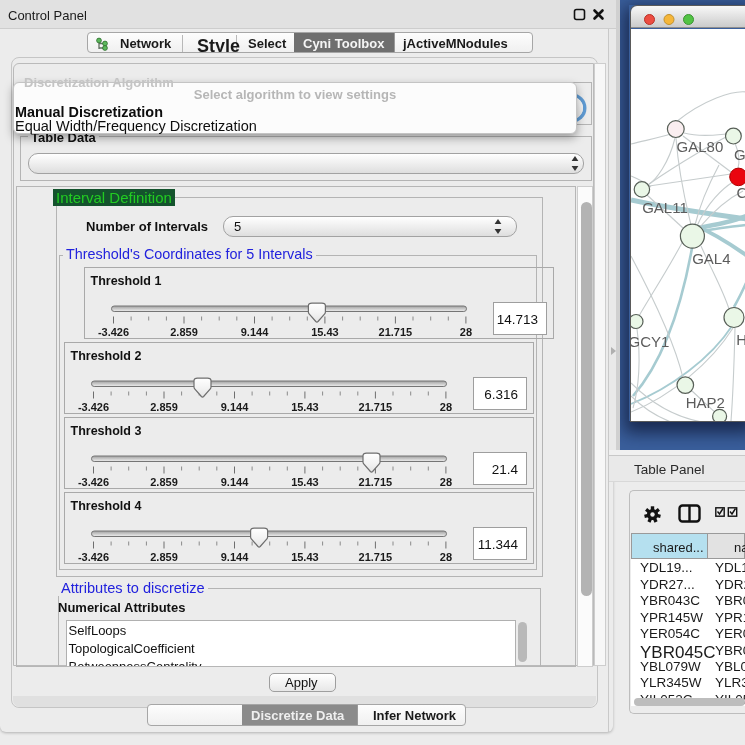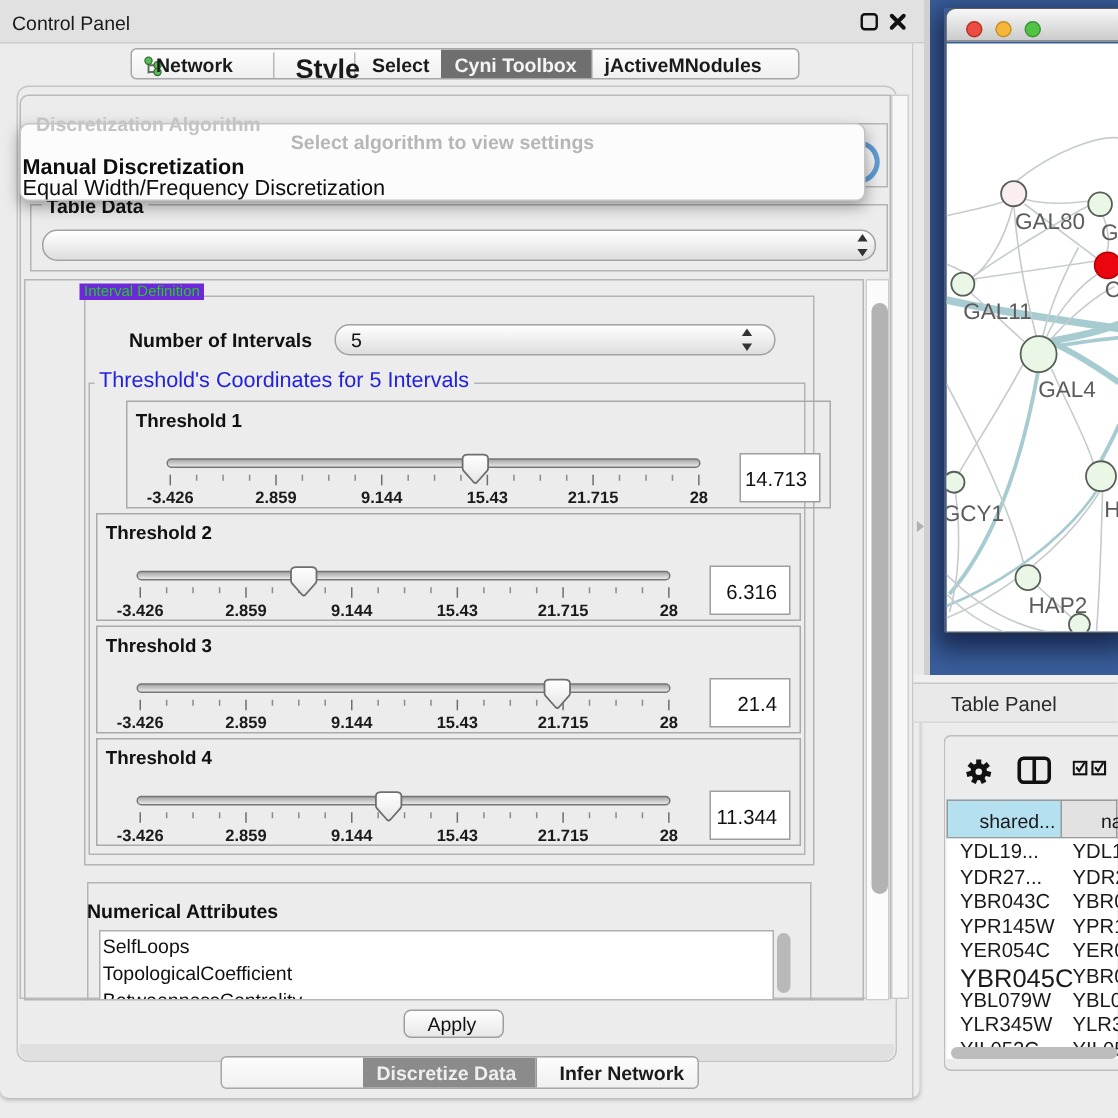--- a/index.html
+++ b/index.html
@@ -22,21 +22,21 @@
     <div class="abs" style="left:94px;top:2px;width:1px;height:17px;background:#b8b8b8;"></div>
     <div class="abs" style="left:148px;top:2px;width:1px;height:17px;background:#b8b8b8;"></div>
     <div class="abs" style="left:206px;top:0;width:100px;height:21px;background:#6f6f6f;"></div>
     <div class="abs" style="left:306px;top:0;width:1px;height:21px;background:#9a9a9a;"></div>
     <svg class="abs" style="left:7px;top:3px" width="16" height="16">
       <path d="M4,5 L4,13 M4,7.5 L9,7.5 M4,12 L9,12" stroke="#607060" stroke-width="1.3" fill="none"></path>
       <circle cx="4" cy="4.5" r="2.4" fill="#5cb85c" stroke="#2d6e2d" stroke-width="0.8"></circle>
       <circle cx="10" cy="7.5" r="2.4" fill="#5cb85c" stroke="#2d6e2d" stroke-width="0.8"></circle>
       <circle cx="10" cy="12" r="2.4" fill="#5cb85c" stroke="#2d6e2d" stroke-width="0.8"></circle>
     </svg>
-    <div class="abs" style="left:16px;top:3px;font-size:13px;font-weight:bold;color:#1a1a1a;">Network</div>
+    <div class="abs" style="left:32px;top:3px;font-size:13px;font-weight:bold;color:#1a1a1a;">Network</div>
     <div class="abs" style="left:109px;top:3px;font-size:18px;font-weight:bold;color:#1a1a1a;">Style</div>
     <div class="abs" style="left:160px;top:3px;font-size:13px;font-weight:bold;color:#1a1a1a;">Select</div>
     <div class="abs" style="left:215px;top:3px;font-size:13px;font-weight:bold;color:#f5f5f5;">Cyni Toolbox</div>
     <div class="abs" style="left:315px;top:3px;font-size:13px;font-weight:bold;color:#1a1a1a;">jActiveMNodules</div>
   </div>
 
   <div class="abs" style="left:11px;top:57px;width:587px;height:651px;background:#ececec;border:1px solid #c5c5c5;border-radius:8px;"></div>
   <div class="abs" style="left:13px;top:696px;width:583px;height:11px;background:#e0e0e0;border-radius:0 0 7px 7px;"></div>
 
   <div class="abs" style="left:13px;top:63px;width:581px;height:603px;border:1px solid #bababa;border-radius:6px 0 0 0;"></div>
@@ -55,21 +55,21 @@
       <path d="M5,0 L8.4,5 L1.6,5 Z" fill="#333"></path>
       <path d="M5,15 L8.4,10 L1.6,10 Z" fill="#333"></path>
     </svg>
 
   <div class="abs" style="left:16px;top:186px;width:560px;height:481px;border:1px solid #b6b6b6;"></div>
 
   <div class="abs" style="left:577px;top:186px;width:16px;height:481px;background:#fbfbfb;border:1px solid #cdcdcd;"></div>
   <div class="abs" style="left:580.5px;top:202px;width:11px;height:394px;background:#b3b3b3;border-radius:6px;"></div>
 
   <div class="abs" style="left:56px;top:197px;width:487px;height:380px;border:1px solid #b4b4b4;"></div>
-  <div class="abs" style="left:53px;top:188.5px;background:#6d28d9;padding:0 3px;font-size:10px;color:#22cc22;">Interval Definition</div>
+  <div class="abs" style="left:53px;top:188.5px;background:#14532d;padding:0 3px;font-size:15px;color:#22cc22;">Interval Definition</div>
 
   <div class="abs" style="left:86px;top:219px;font-size:13px;font-weight:bold;color:#111;">Number of Intervals</div>
   <div class="abs" style="left:223px;top:216px;width:294px;height:21px;border-radius:10px;background:linear-gradient(#ffffff,#dedede);border:1px solid #a2a2a2;"></div>
   <div class="abs" style="left:234px;top:219px;font-size:13px;color:#111;">5</div>
   <svg class="abs" style="left:493px;top:219px" width="10" height="15">
       <path d="M5,0 L8.4,5 L1.6,5 Z" fill="#333"></path>
       <path d="M5,15 L8.4,10 L1.6,10 Z" fill="#333"></path>
     </svg>
 
   <div class="abs" style="left:59px;top:255px;width:478px;height:315px;border:1px solid #b4b4b4;"></div>
@@ -262,20 +262,21 @@
         <text x="239.9" y="67.5" font-size="11" font-weight="bold" fill="#1a1a1a" text-anchor="middle">15.43</text>
         <text x="310.4" y="67.5" font-size="11" font-weight="bold" fill="#1a1a1a" text-anchor="middle">21.715</text>
         <text x="380.9" y="67.5" font-size="11" font-weight="bold" fill="#1a1a1a" text-anchor="middle">28</text>
         <path transform="translate(185.6,34.3)" d="M0,3.5 Q0,0.8 3.5,0.8 L13.5,0.8 Q17,0.8 17,3.5 L17,9.8 Q17,10.8 16.3,11.6 L9.6,19.2 Q8.5,20.3 7.4,19.2 L0.7,11.6 Q0,10.8 0,9.8 Z" fill="url(#thg3)" stroke="#6e6e6e" stroke-width="1.2"></path>
 <rect x="408.5" y="34.5" width="53" height="32" fill="#ffffff" stroke="#9e9e9e" stroke-width="1"></rect>
 <text x="453" y="56" font-size="13.5" fill="#111" text-anchor="end">11.344</text>
 </svg>
     </div>
 
   <div class="abs" style="left:58px;top:588px;width:483px;height:79px;border:1px solid #b4b4b4;border-bottom:none;"></div>
+  <div class="abs" style="left:58px;top:579.5px;background:#ececec;padding:0 3px;font-size:14.6px;color:#2222dd;">Attributes to discretize</div>
   <div class="abs" style="left:58px;top:600px;font-size:13px;font-weight:bold;color:#111;">Numerical Attributes</div>
 
   <div class="abs" style="left:65.5px;top:620px;width:450.5px;height:46px;background:#ffffff;border:1px solid #b0b0b0;border-bottom:none;overflow:hidden;">
     <div style="padding:1px 16px 0 2px;font-size:13px;color:#111;line-height:17.8px;">SelfLoops<br>TopologicalCoefficient<br>BetweennessCentrality</div>
   </div>
   <div class="abs" style="left:518px;top:622px;width:9px;height:40px;background:#b9b9b9;border-radius:5px;"></div>
 
   <div class="abs" style="left:268.5px;top:672.5px;width:67px;height:19px;border:1px solid #9e9e9e;border-radius:5px;background:linear-gradient(#ffffff,#e7e7e7);"></div>
   <div class="abs" style="left:285px;top:675px;font-size:13px;color:#111;">Apply</div>
 

